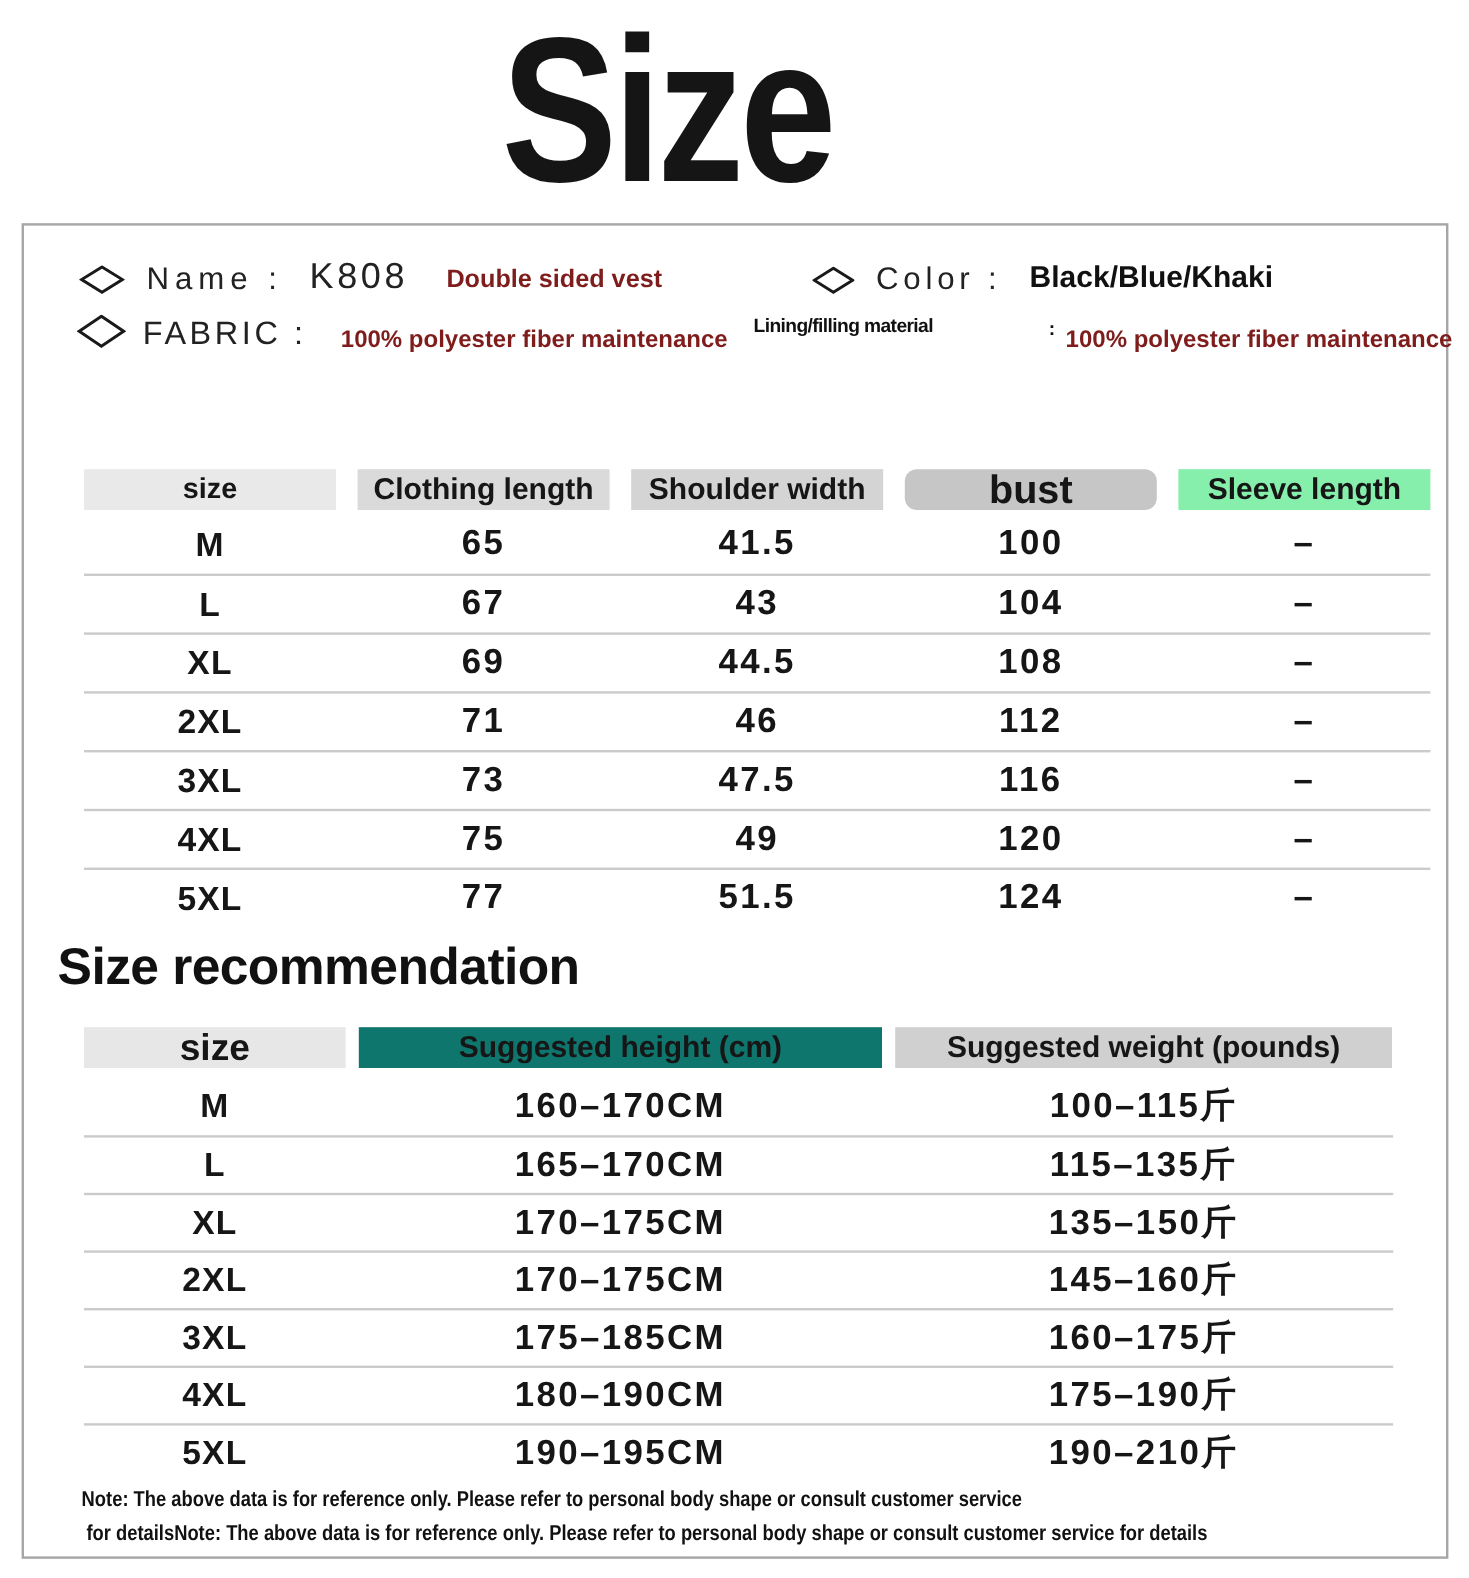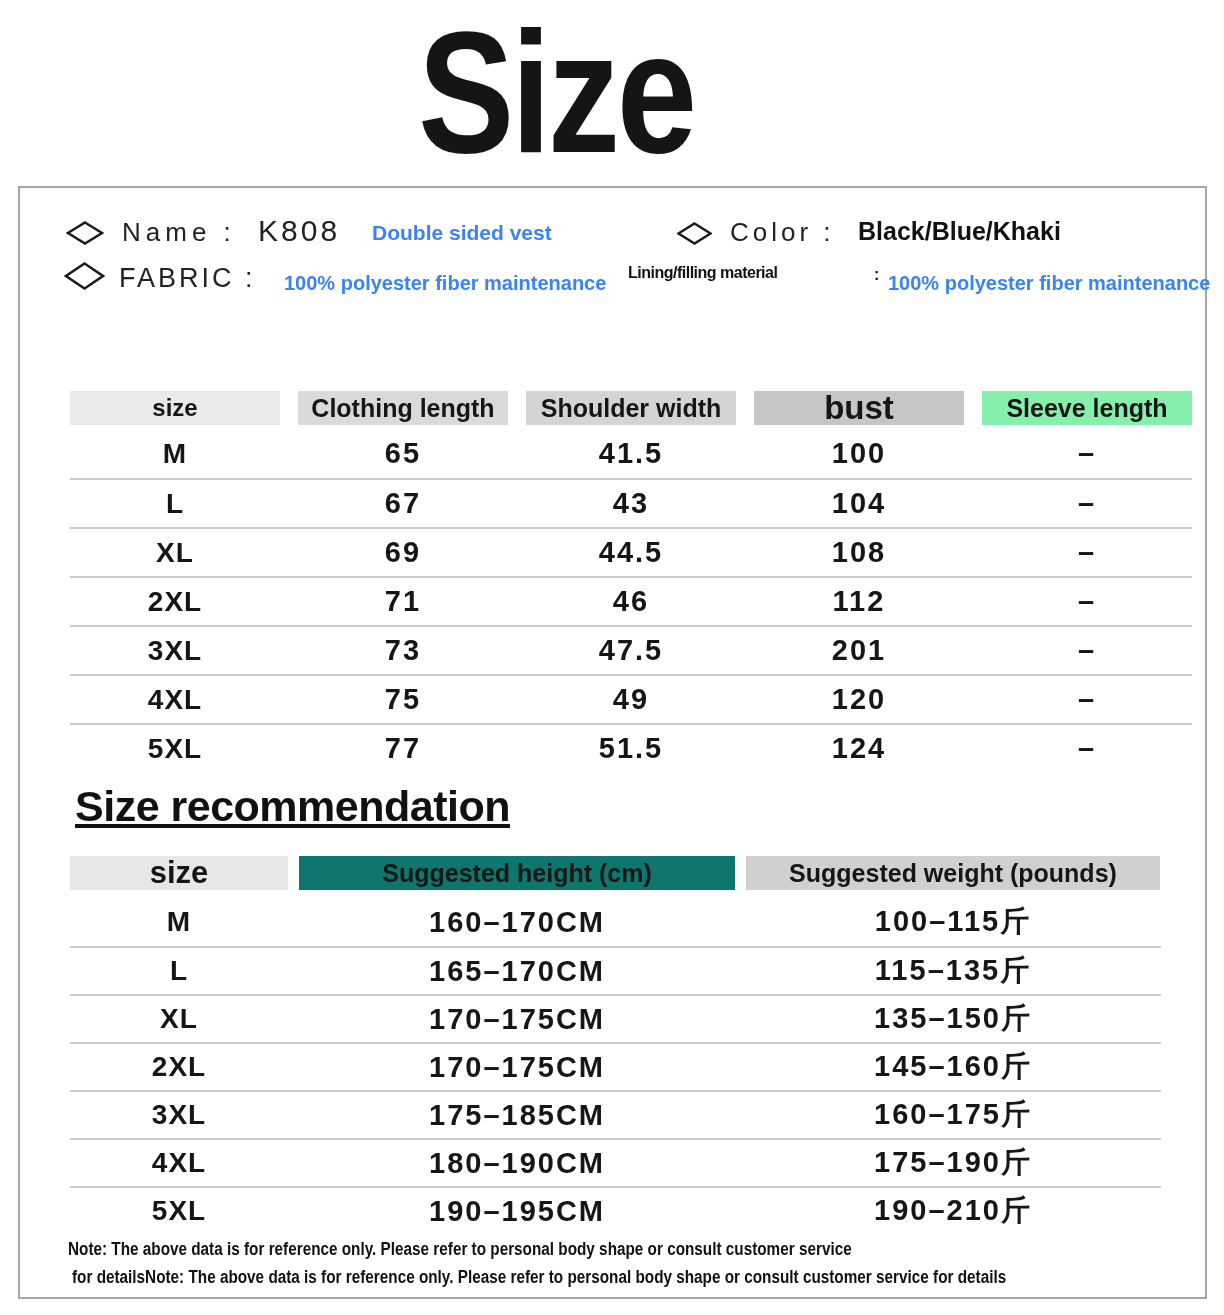--- a/index.html
+++ b/index.html
@@ -35,64 +35,63 @@
     width: 1189px; height: 1113px;
     border: 2px solid #a6a6a6;
     background: transparent;
   }
 
   
   .abs { position: absolute; white-space: nowrap; }
   .diamond { position: absolute; }
   .lbl-spaced { font-size: 26px; font-weight: 400; letter-spacing: 5px; color: #222; }
   .val-k808  { font-size: 30px; font-weight: 400; letter-spacing: 3px; color: #222; }
-  .bold-sm   { font-size: 20px; font-weight: 700; color: #3b82f6; }
+  .bold-sm   { font-size: 20px; font-weight: 700; color: #7f1d1d; }
   .bold-md   { font-size: 25px; font-weight: 700; color: #111; }
   .bold-lining { font-size: 16px; font-weight: 700; letter-spacing: -0.5px; color: #111; }
 
   
   .table1 { position: absolute; left: 70px; top: 391px; width: 1122px; }
   .t1-grid { display: grid; grid-template-columns: repeat(5, 210px); column-gap: 18px; }
   .table2 { position: absolute; left: 70px; top: 856px; width: 1091px; }
   .t2-grid { display: grid; grid-template-columns: 218px 436px 414px; column-gap: 11px; }
 
   .hcell {
     height: 34px;
     display: flex; align-items: center; justify-content: center;
     font-weight: 700; color: #161616;
     overflow: visible;
   }
   .t1-c1 { background: #e9e9e9; font-size: 24px; }
   .t1-c2 { background: #dadada; font-size: 25px; }
   .t1-c3 { background: #d4d4d4; font-size: 25px; }
-  .t1-c4 { background: #c6c6c6; font-size: 33px; }
+  .t1-c4 { background: #c6c6c6; font-size: 33px; border-radius: 10px; }
   .t1-c5 { background: #86efac; font-size: 25px; }
   .t2-c1 { background: #e7e7e7; font-size: 31px; }
   .t2-c2 { background: #0f766e; font-size: 25px; }
   .t2-c3 { background: #d0d0d0; font-size: 25px; }
 
   .rows { margin-top: 4px; }
   .t2 .rows { margin-top: 8px; }
   .drow { height: 49px; align-items: center; }
   .t2 .drow { height: 48px; }
   .drow + .drow { border-top: 2px solid #cbcbcb; }
   .dcell {
     display: flex; align-items: center; justify-content: center;
     font-size: 29px; font-weight: 700; letter-spacing: 2px; color: #161616;
   }
   .dcell.szlab { font-size: 28px; letter-spacing: 1px; }
 
   
   .rec-heading {
     position: absolute;
-    left: 75px; top: 782px;
+    left: 48px; top: 782px;
     font-size: 43px; font-weight: 700; color: #111;
     letter-spacing: -0.5px;
     white-space: nowrap;
-    text-decoration: underline;
   }
 
   
   .note {
     position: absolute;
     font-size: 18px; font-weight: 700; color: #111;
     white-space: nowrap;
     display: inline-block;
     transform: scaleX(0.85);
     transform-origin: left top;
@@ -163,21 +162,21 @@
         <div class="dcell szlab">2XL</div>
         <div class="dcell">71</div>
         <div class="dcell">46</div>
         <div class="dcell">112</div>
         <div class="dcell">–</div>
       </div>
       <div class="t1-grid drow">
         <div class="dcell szlab">3XL</div>
         <div class="dcell">73</div>
         <div class="dcell">47.5</div>
-        <div class="dcell">201</div>
+        <div class="dcell">116</div>
         <div class="dcell">–</div>
       </div>
       <div class="t1-grid drow">
         <div class="dcell szlab">4XL</div>
         <div class="dcell">75</div>
         <div class="dcell">49</div>
         <div class="dcell">120</div>
         <div class="dcell">–</div>
       </div>
       <div class="t1-grid drow">

